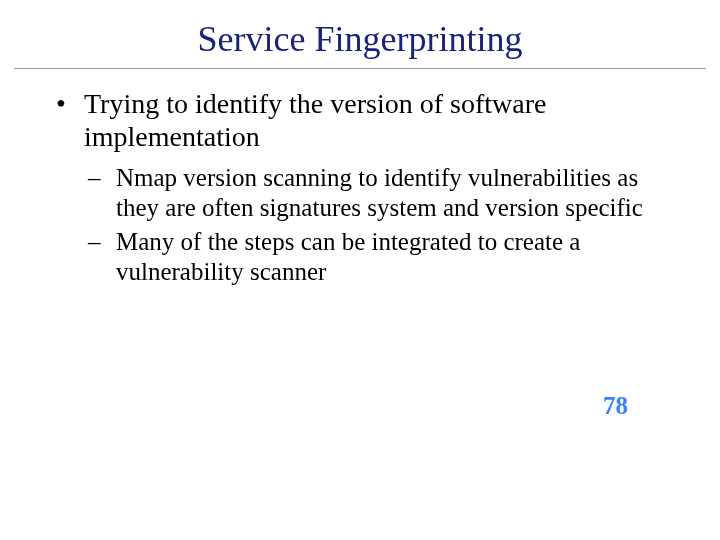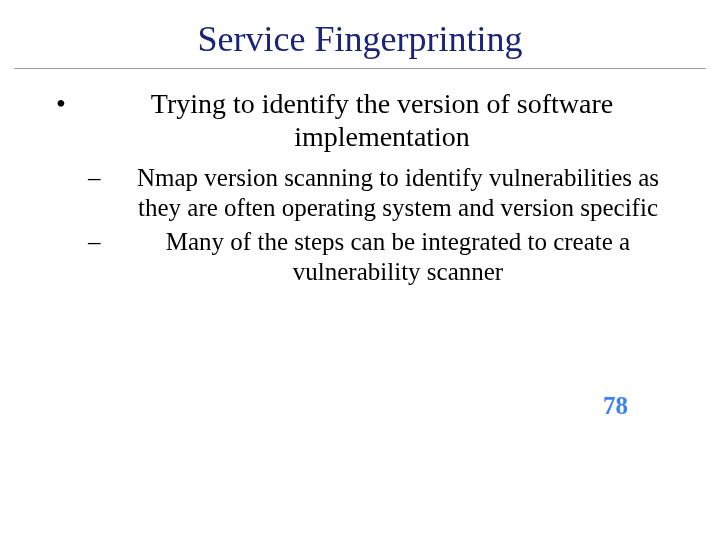--- a/index.html
+++ b/index.html
@@ -26,21 +26,20 @@
     padding-bottom: 8px;
   }
   .rule {
     border: none;
     border-top: 1px solid #9e9e9e;
     margin: 0 14px 18px 14px;
   }
   .content {
     margin: 0 40px 0 50px;
     color: #000;
-    text-align: center;
   }
   ul {
     margin: 0;
     padding: 0;
     list-style: none;
   }
   .level1 > li {
     font-size: 28px;
     line-height: 1.18;
     margin: 8px 0 10px 0;
@@ -102,21 +101,21 @@
 
 <div class="slide">
   <div class="title">Service Fingerprinting</div>
   <hr class="rule">
   <div class="content">
     <ul class="level1">
       <li>
         <span>Trying to identify the version of software implementation</span>
         <ul class="level2">
           <li>
-            <span>Nmap version scanning to identify vulnerabilities as they are often operating system and version specific</span>
+            <span>Nmap version scanning to identify vulnerabilities as they are often signatures system and version specific</span>
           </li>
           <li>
             <span>Many of the steps can be integrated to create a vulnerability scanner</span>
           </li>
         </ul>
       </li>
     </ul>
   </div>
   <div class="page-num">78</div>
 </div>

